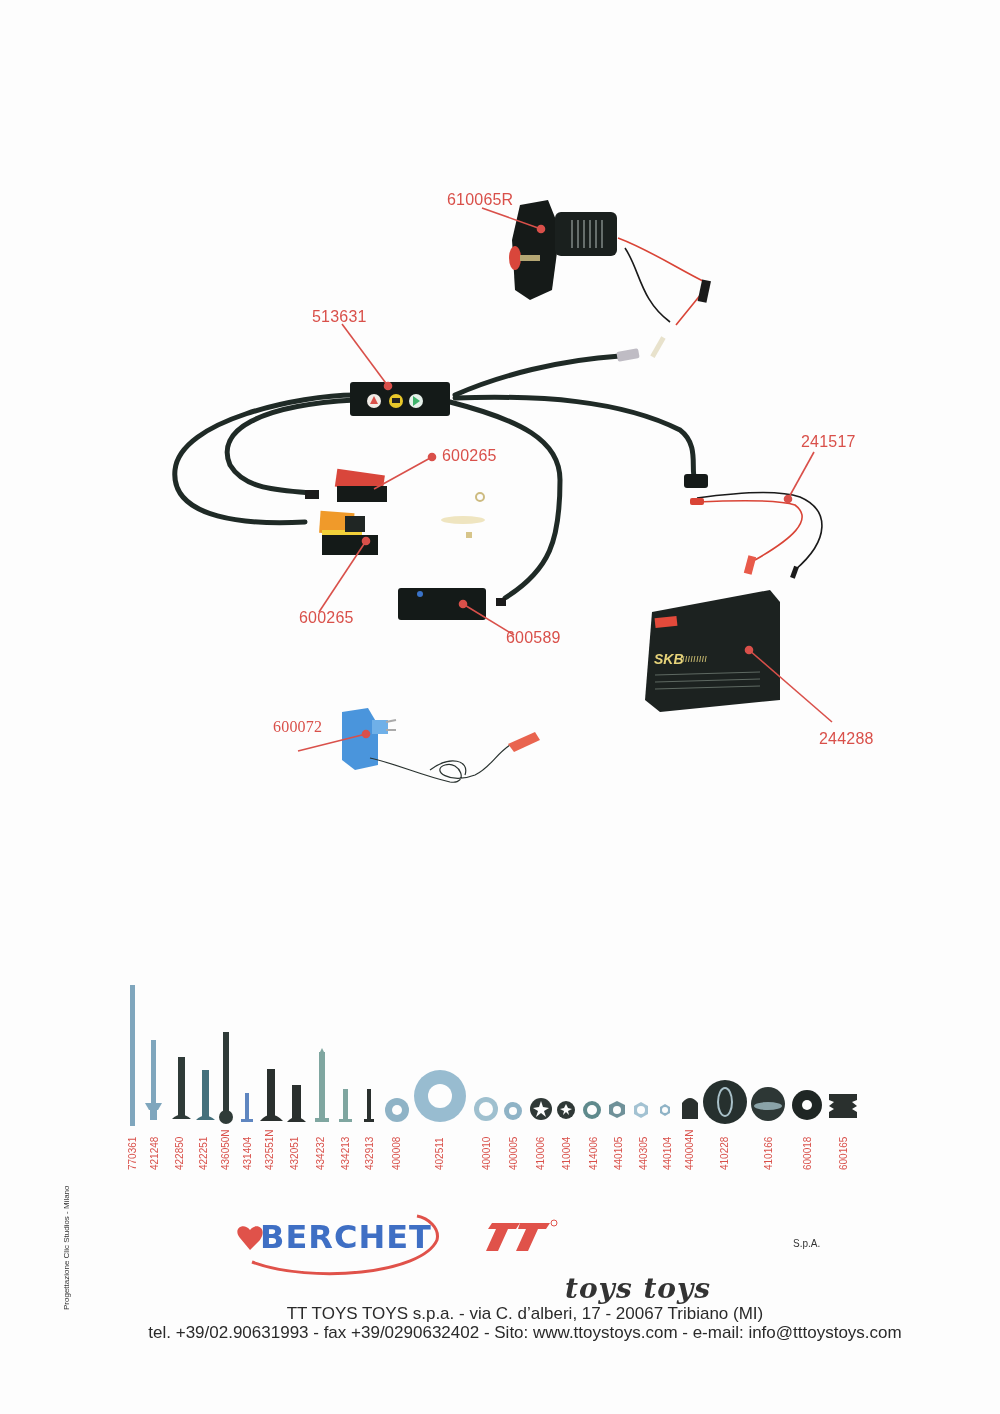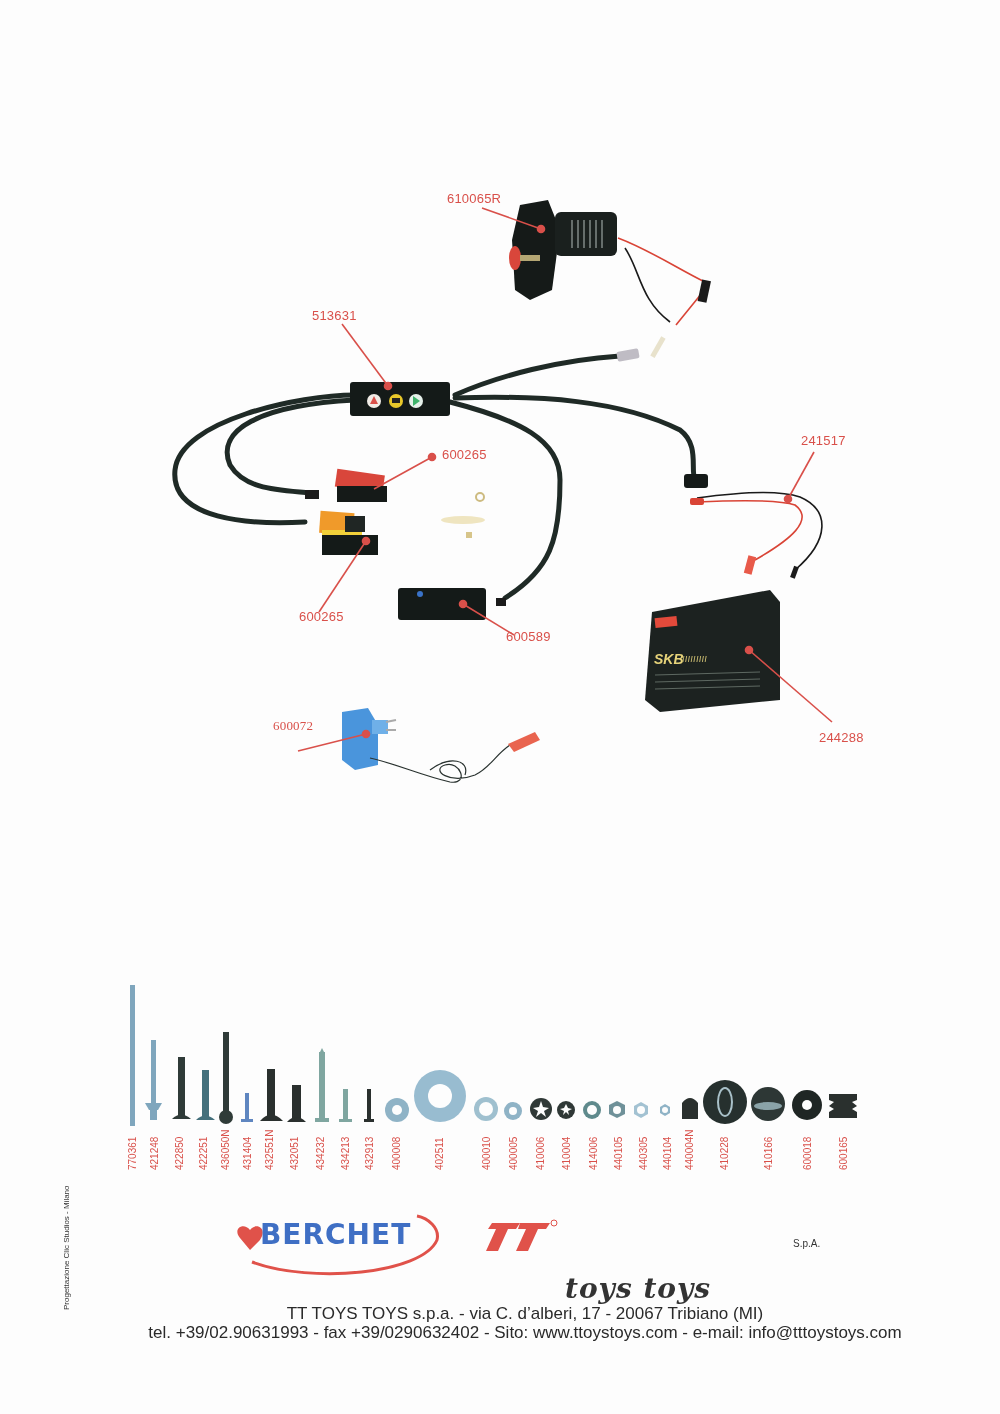--- a/index.html
+++ b/index.html
@@ -1,24 +1,24 @@
 <!DOCTYPE html>
 <html><head>
 <meta charset="utf-8">
 <style>
   html,body{margin:0;padding:0;}
   body{width:1000px;height:1414px;background:#fdfdfd;position:relative;overflow:hidden;font-family:"Liberation Sans",sans-serif;}
   .abs{position:absolute;}
-  .callout{position:absolute;color:#d9504a;font-size:13px;font-family:"Liberation Sans",sans-serif;letter-spacing:0.2px;white-space:nowrap;}
+  .callout{position:absolute;color:#d9504a;font-size:16px;font-family:"Liberation Sans",sans-serif;letter-spacing:0.2px;white-space:nowrap;}
   svg.layer{position:absolute;left:0;top:0;}
   .hw-label{position:absolute;color:#d9504a;font-size:10px;transform:rotate(-90deg);transform-origin:left top;white-space:nowrap;font-family:"Liberation Sans",sans-serif;}
   .footer-line{position:absolute;left:0;width:1050px;text-align:center;color:#2a2a2a;font-size:17px;font-family:"Liberation Sans",sans-serif;}
   .credit{position:absolute;left:62px;top:1310px;transform:rotate(-90deg);transform-origin:left top;font-size:8px;color:#333;white-space:nowrap;}
   .berchet{position:absolute;left:232px;top:1210px;width:210px;height:70px;}
-  .berchet-text{position:absolute;left:28px;top:8px;font-family:"DejaVu Sans",sans-serif;font-weight:bold;font-size:28px;color:#3f6fc4;letter-spacing:1px;}
+  .berchet-text{position:absolute;left:28px;top:8px;font-family:"DejaVu Sans",sans-serif;font-weight:bold;font-size:32px;color:#3f6fc4;letter-spacing:1px;}
   .tt-text{position:absolute;left:565px;top:1224px;font-family:"DejaVu Serif",serif;font-weight:bold;font-style:italic;font-size:28px;color:#333;letter-spacing:1px;margin-top:48px;}
   .spa{position:absolute;left:793px;top:1238px;font-size:10px;color:#333;}
 </style>
 </head>
 <body>
 
 <svg class="layer" width="1000" height="1414">
 
   <g fill="none" stroke="#1f2a26" stroke-width="5" stroke-linecap="round">
     <path d="M355 395 C 300 395, 180 420, 175 470 C 170 520, 250 525, 305 522"></path>

